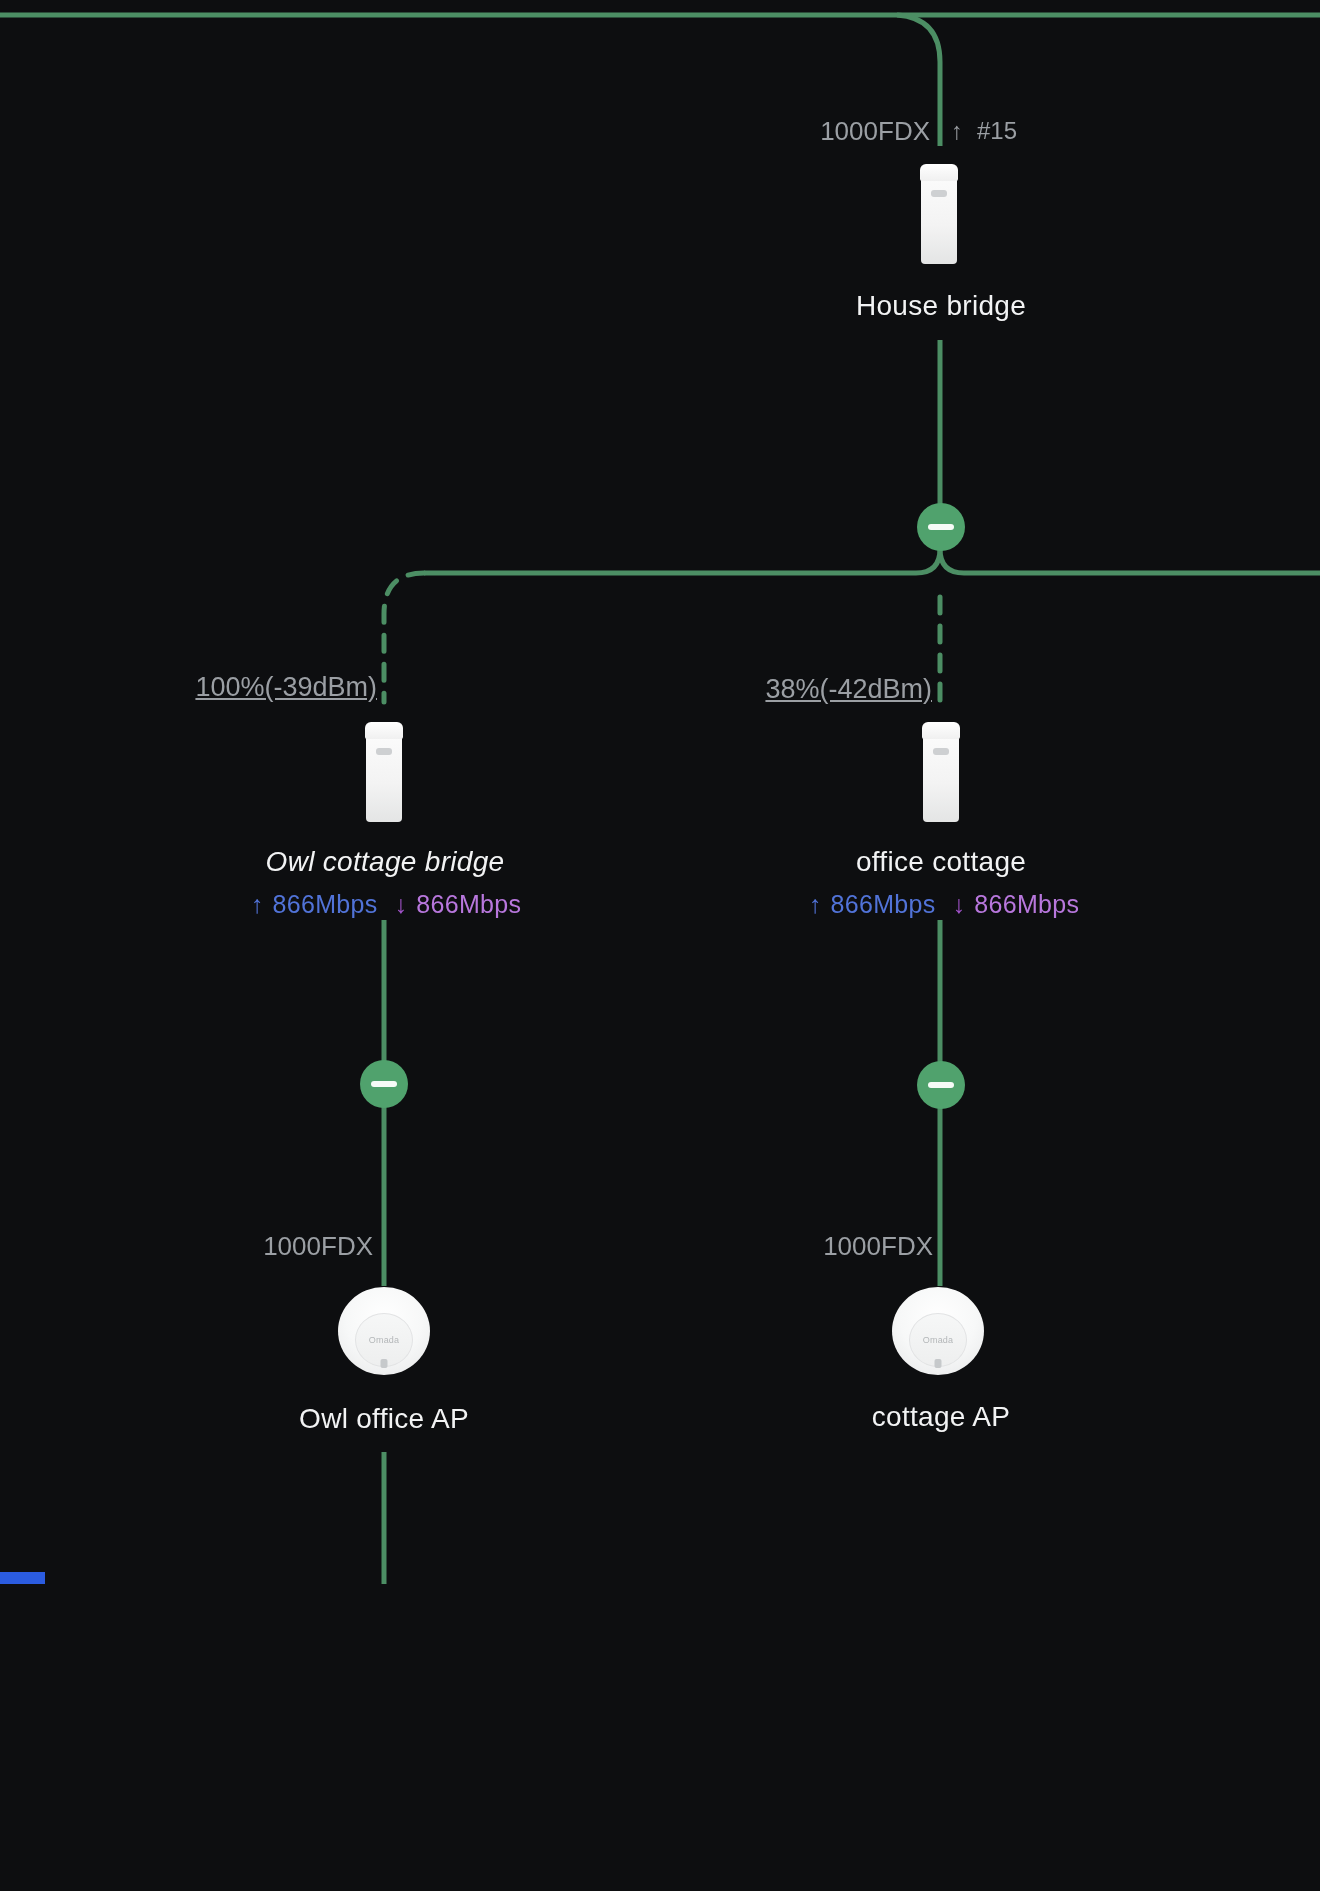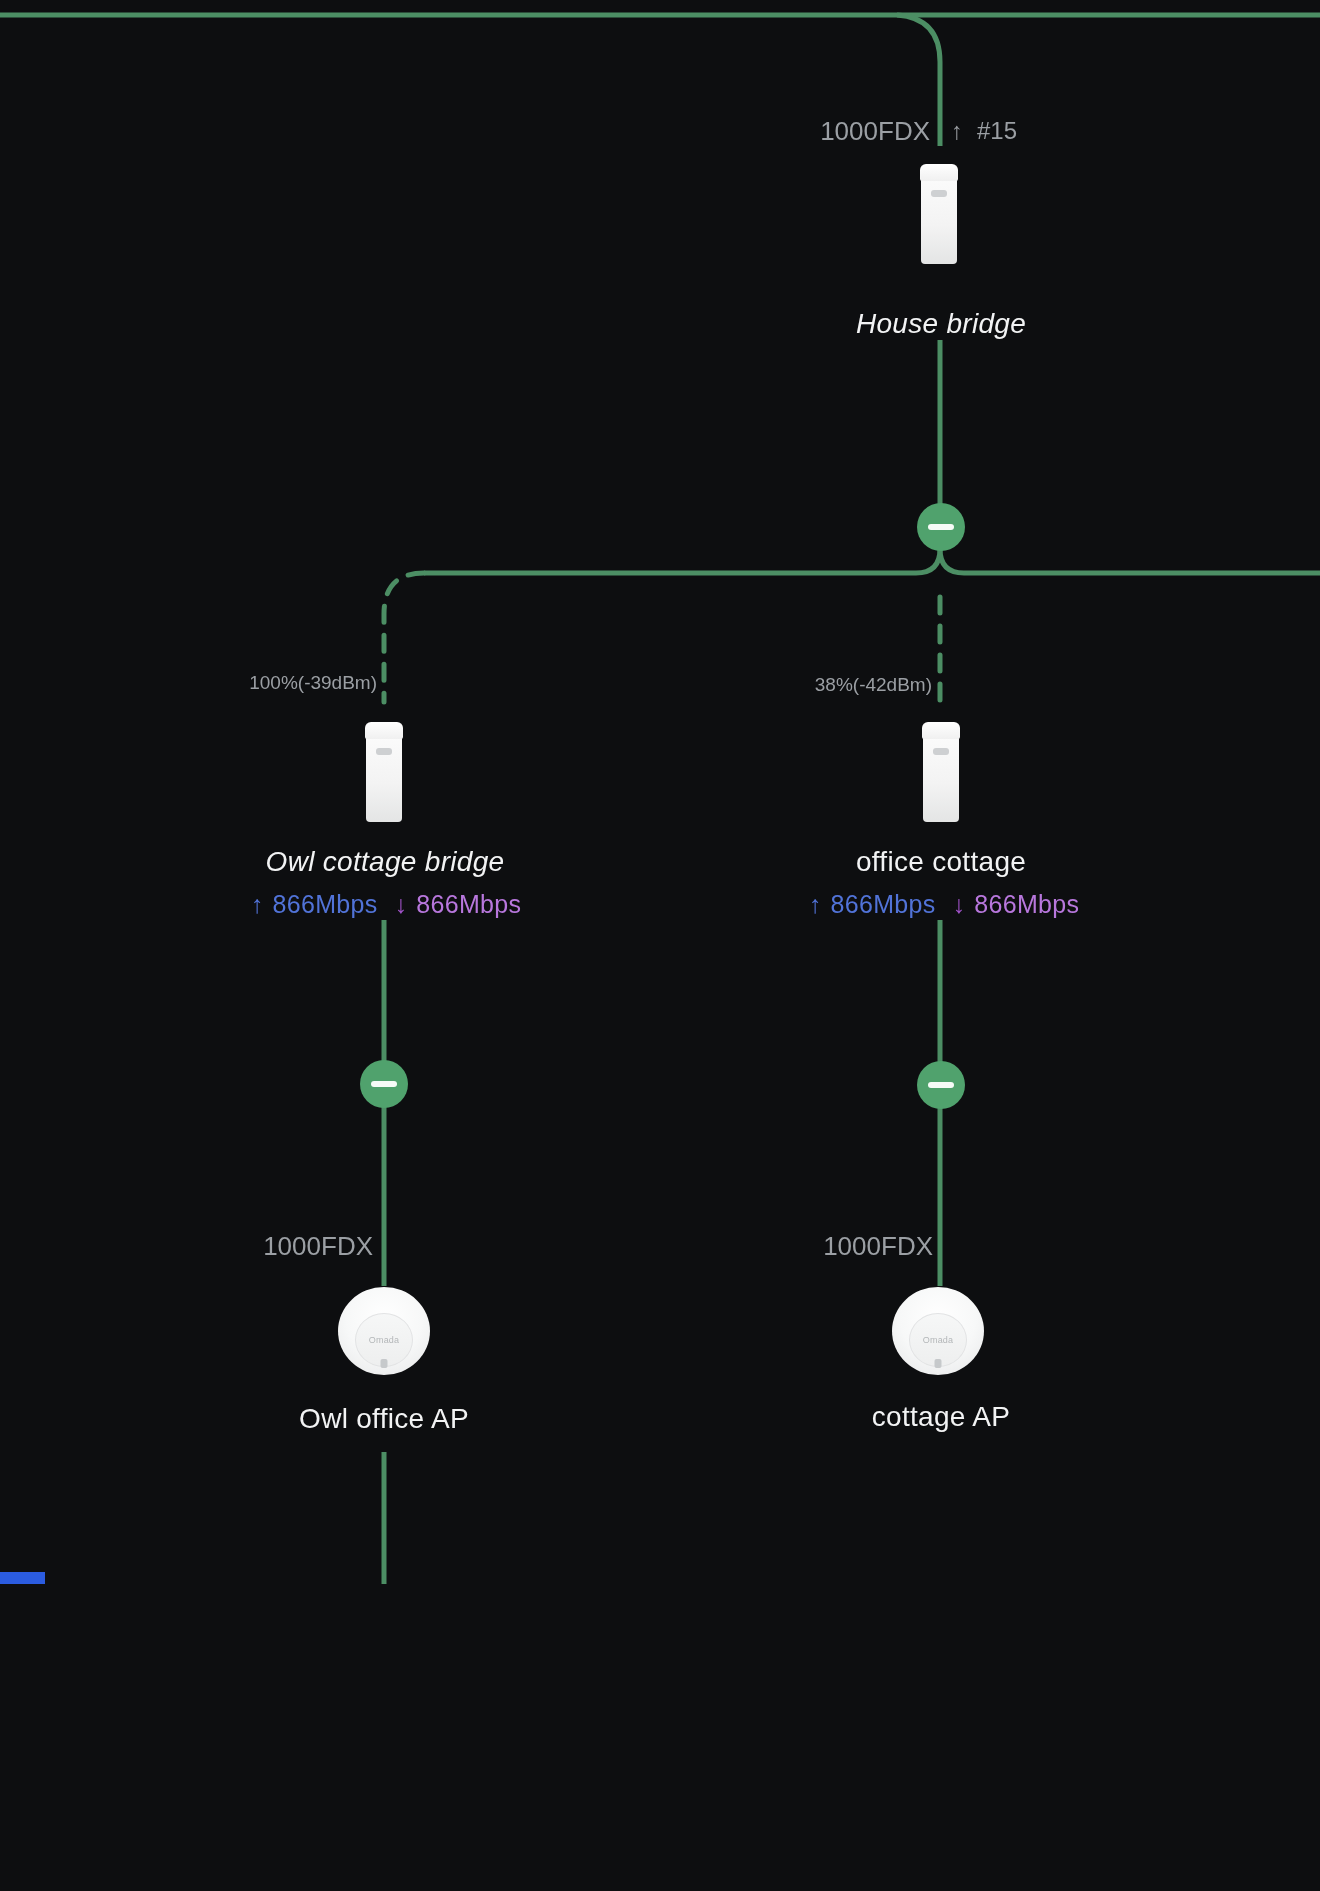--- a/index.html
+++ b/index.html
@@ -17,21 +17,21 @@
   html,body{background:var(--background);}
   body{font-family:"Liberation Sans",sans-serif;}
   #canvas{position:relative;width:1320px;height:1584px;background:var(--background);overflow:hidden;}
   #links{position:absolute;left:0;top:0;}
   .link{fill:none;stroke:var(--link-line);stroke-width:5;}
   .link.dashed{stroke-dasharray:16 13;stroke-linecap:round;}
 
   .label{position:absolute;white-space:nowrap;}
   .device-name{font-size:28px;color:var(--device-name-white);letter-spacing:.3px;transform:translateX(-50%);}
   .gray{color:var(--label-gray);}
-  .signal-label{font-size:19px;text-align:center;}
+  .signal-label{font-size:27px;text-align:center;text-decoration:underline;}
   .port-label{font-size:26px;text-align:right;}
   .uplink-row{font-size:24px;display:flex;align-items:center;}
 
   .speed-row{position:absolute;transform:translateX(-50%);display:flex;align-items:center;font-size:25px;letter-spacing:.3px;white-space:nowrap;}
   .speed-row .up-arrow{color:var(--upload-blue);margin-right:9px;}
   .speed-row .up-val{color:var(--upload-blue);margin-right:17px;}
   .speed-row .down-arrow{color:var(--download-arrow-purple);margin-right:9px;}
   .speed-row .down-val{color:var(--download-purple);}
 
   
@@ -78,21 +78,21 @@
   <div class="label uplink-row gray" style="left:951px;top:117px;">
     <span style="margin-right:14px;">↑</span>
     <span>#15</span>
   </div>
 
   <div class="cpe" style="left:920px;top:164px;">
     <div class="body"></div>
     <div class="cap"></div>
     <div class="logo"></div>
   </div>
-  <div class="label device-name" style="left:941px;top:308px;font-style:italic;">House bridge</div>
+  <div class="label device-name" style="left:941px;top:290px;">House bridge</div>
 
   <div class="collapse-node" style="left:917px;top:503px;">
     <div class="minus"></div>
   </div>
 
   <div class="label signal-label gray" style="right:943px;top:672px;">100%(-39dBm)</div>
   <div class="label signal-label gray" style="right:388px;top:674px;">38%(-42dBm)</div>
 
   <div class="cpe" style="left:365px;top:722px;">
     <div class="body"></div>

